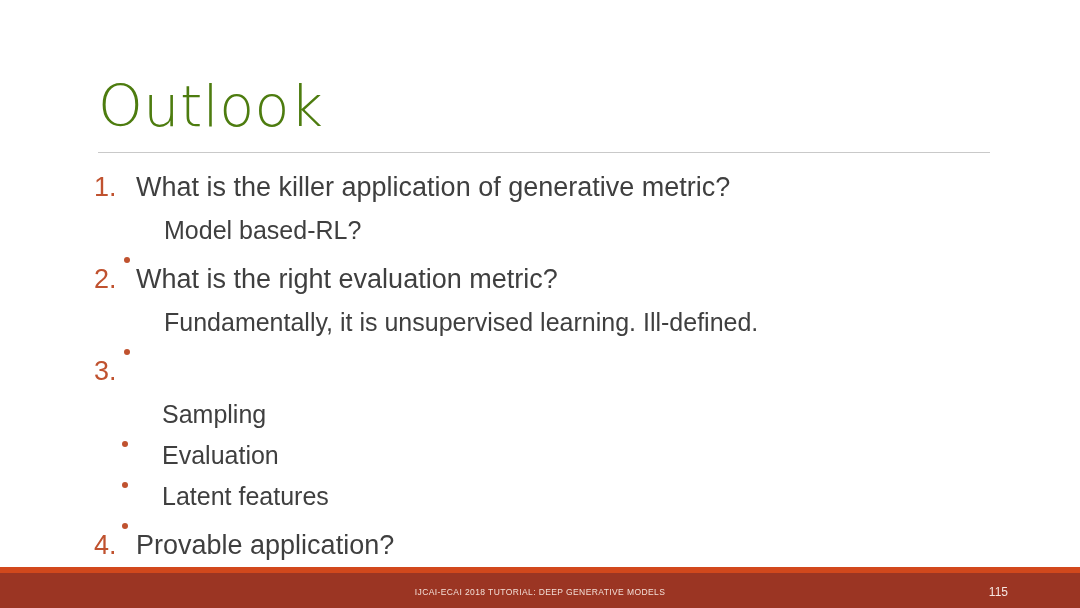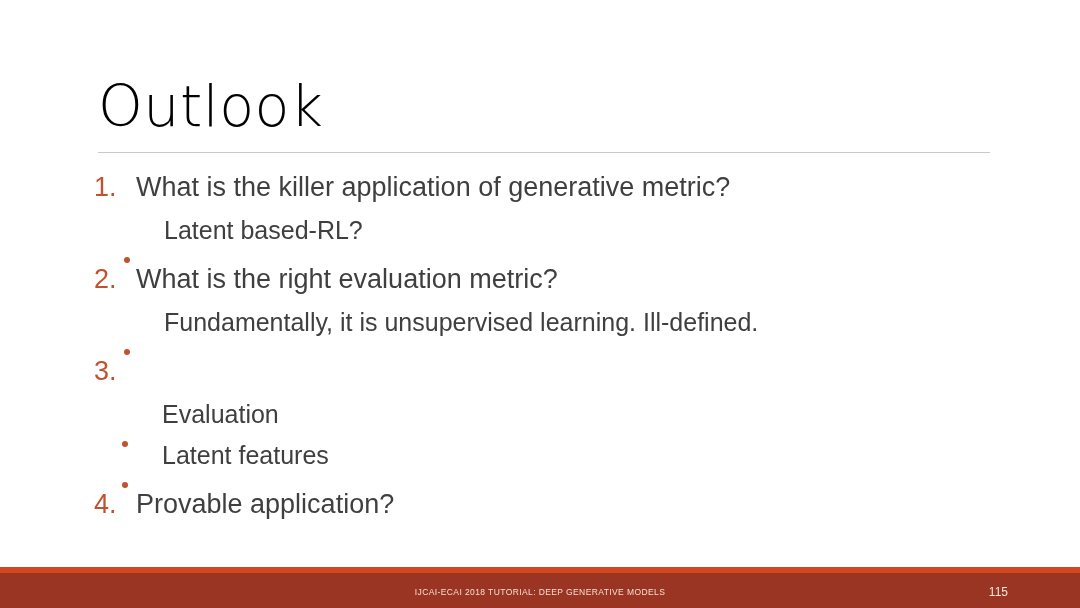--- a/index.html
+++ b/index.html
@@ -19,21 +19,21 @@
   
   #slide-title {
     position: absolute;
     left: 98px;
     top: 74px;
     font-family: "DejaVu Sans", sans-serif;
     font-weight: 300;
     font-size: 57px;
     line-height: 64px;
     letter-spacing: 0.5px;
-    color: #000000;
+    color: #4d7c0f;
     white-space: nowrap;
   }
   #title-rule {
     position: absolute;
     left: 98px;
     top: 152px;
     width: 892px;
     height: 1px;
     background: #c9c9c9;
   }
@@ -158,21 +158,21 @@
 
     <div class="level1">
       <span class="marker">1.</span>
       <span class="text">What is the killer application of generative metric?</span>
     </div>
 
     <div class="level2 indent-wide">
       <span class="bulletwrap">
           <span class="bullet"></span>
         </span>
-      <span class="text">Latent based-RL?</span>
+      <span class="text">Model based-RL?</span>
     </div>
 
     <div class="gap-small"></div>
 
     <div class="level1">
       <span class="marker">2.</span>
       <span class="text">What is the right evaluation metric?</span>
     </div>
 
     <div class="level2 indent-wide">
@@ -181,20 +181,26 @@
         </span>
       <span class="text">Fundamentally, it is unsupervised learning. Ill-defined.</span>
     </div>
 
     <div class="gap-small"></div>
 
     <div class="level1">
       <span class="marker">3.</span>
     </div>
 
+    <div class="level2 indent-narrow">
+      <span class="bulletwrap">
+          <span class="bullet"></span>
+        </span>
+      <span class="text">Sampling</span>
+    </div>
 
     <div class="level2 indent-narrow">
       <span class="bulletwrap">
           <span class="bullet"></span>
         </span>
       <span class="text">Evaluation</span>
     </div>
 
     <div class="level2 indent-narrow">
       <span class="bulletwrap">

